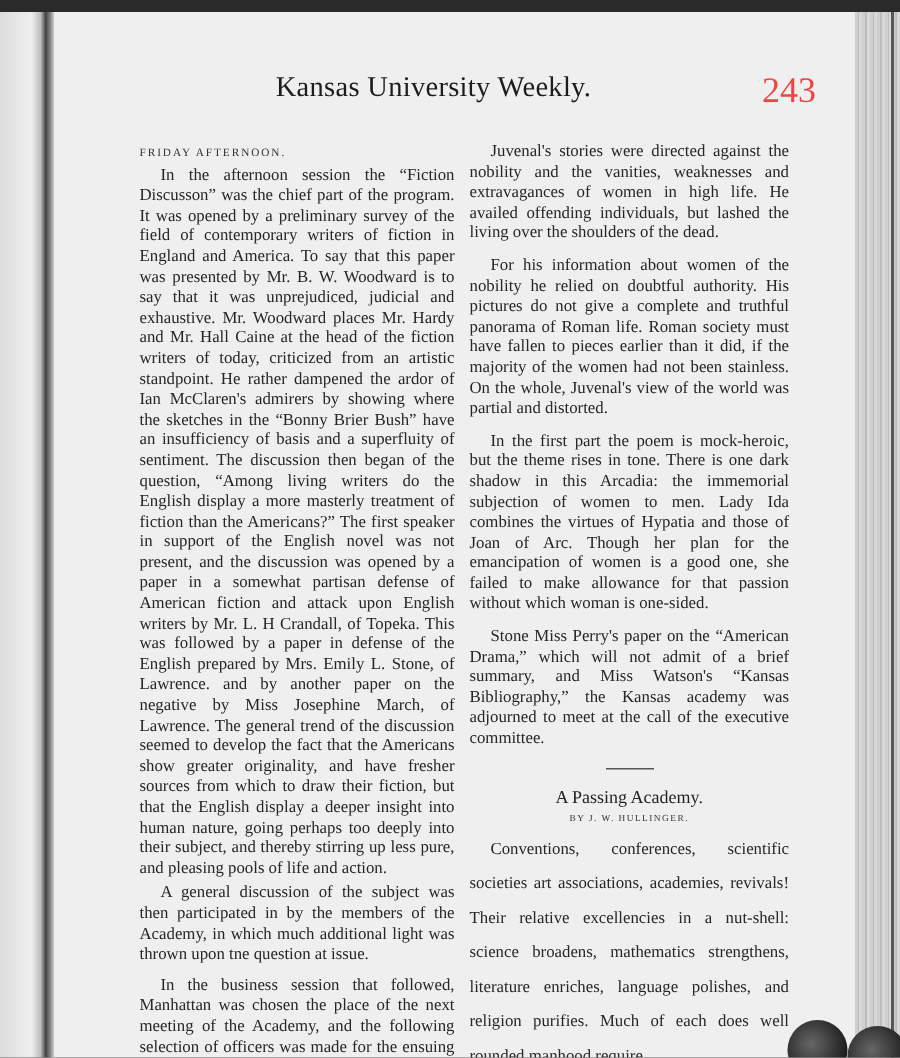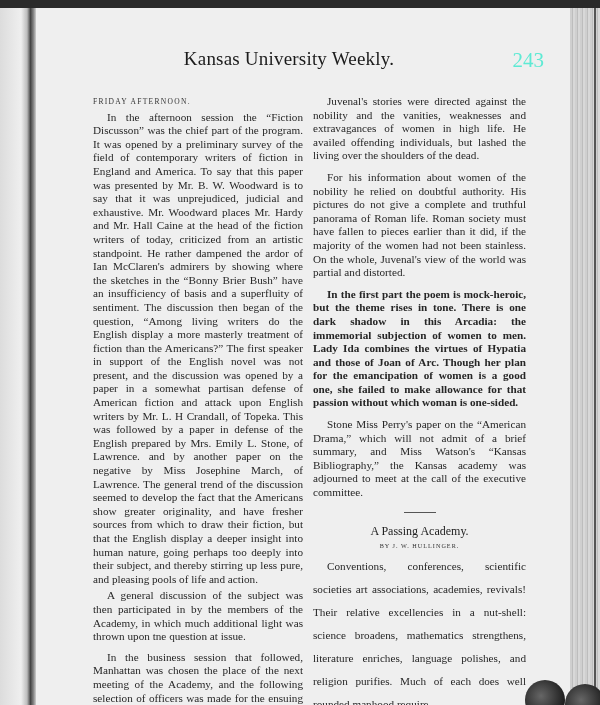--- a/index.html
+++ b/index.html
@@ -32,21 +32,21 @@
     background:radial-gradient(circle at 40% 40%,#666,#1e1e1e 70%);
   }
   .header {
     position:absolute; left:34px; top:48px; width:510px; height:30px;
   }
   .title {
     position:absolute; left:0; right:0; top:0; text-align:center;
     font-size:19px; color:#1c1c1c; letter-spacing:0.2px;
   }
   .page-number {
-    position:absolute; right:0; top:0; font-size:21px; color:#5eead4;
+    position:absolute; right:0; top:0; font-size:24px; color:#ef4444;
   }
   .col {
     position:absolute; top:95px; color:#262626;
     font-size:11.2px; line-height:13.6px; text-align:justify;
   }
   .col-left { left:93px; width:210px; }
   .col-right { left:313px; width:213px; }
   .col p { margin:0; text-indent:14px; }
   .col p + p { margin-top:3px; }
   .small-caps-head {
@@ -82,20 +82,20 @@
   <div class="small-caps-head">FRIDAY AFTERNOON.</div>
   <p>In the afternoon session the “Fiction Discusson” was the chief part of the program. It was opened by a preliminary survey of the field of contemporary writers of fiction in England and America. To say that this paper was presented by Mr. B. W. Woodward is to say that it was unprejudiced, judicial and exhaustive. Mr. Woodward places Mr. Hardy and Mr. Hall Caine at the head of the fiction writers of today, criticized from an artistic standpoint. He rather dampened the ardor of Ian McClaren's admirers by showing where the sketches in the “Bonny Brier Bush” have an insufficiency of basis and a superfluity of sentiment. The discussion then began of the question, “Among living writers do the English display a more masterly treatment of fiction than the Americans?” The first speaker in support of the English novel was not present, and the discussion was opened by a paper in a somewhat partisan defense of American fiction and attack upon English writers by Mr. L. H Crandall, of Topeka. This was followed by a paper in defense of the English prepared by Mrs. Emily L. Stone, of Lawrence. and by another paper on the negative by Miss Josephine March, of Lawrence. The general trend of the discussion seemed to develop the fact that the Americans show greater originality, and have fresher sources from which to draw their fiction, but that the English display a deeper insight into human nature, going perhaps too deeply into their subject, and thereby stirring up less pure, and pleasing pools of life and action.</p>
   <p>A general discussion of the subject was then participated in by the members of the Academy, in which much additional light was thrown upon tne question at issue.</p>
   <p style="margin-top:7px;">In the business session that followed, Manhattan was chosen the place of the next meeting of the Academy, and the following selection of officers was made for the ensuing year: President, Dr. W. H. Carruth; Vice-Pres., Miss Bertha Lovewell, Topeka; Secretary, Miss Meddie O. Hamilton, Winfield; Treasurer, Hon. B. W. Woodward; Executive Committee, Prof. O. E. Olin, of Manhattan, Messrs. L. H. Perkins of Lawrence and H. S. Roberts, of Manhattan.</p>
 
 </div>
 
 <div class="col col-right">
   <p>Juvenal's stories were directed against the nobility and the vanities, weaknesses and extravagances of women in high life. He availed offending individuals, but lashed the living over the shoulders of the dead.</p>
   <p style="margin-top:8px;">For his information about women of the nobility he relied on doubtful authority. His pictures do not give a complete and truthful panorama of Roman life. Roman society must have fallen to pieces earlier than it did, if the majority of the women had not been stainless. On the whole, Juvenal's view of the world was partial and distorted.</p>
-  <p style="margin-top:8px;font-weight:bold;">In the first part the poem is mock-heroic, but the theme rises in tone. There is one dark shadow in this Arcadia: the immemorial subjection of women to men. Lady Ida combines the virtues of Hypatia and those of Joan of Arc. Though her plan for the emancipation of women is a good one, she failed to make allowance for that passion without which woman is one-sided.</p>
+  <p style="margin-top:8px;">In the first part the poem is mock-heroic, but the theme rises in tone. There is one dark shadow in this Arcadia: the immemorial subjection of women to men. Lady Ida combines the virtues of Hypatia and those of Joan of Arc. Though her plan for the emancipation of women is a good one, she failed to make allowance for that passion without which woman is one-sided.</p>
   <p style="margin-top:8px;">Stone Miss Perry's paper on the “American Drama,” which will not admit of a brief summary, and Miss Watson's “Kansas Bibliography,” the Kansas academy was adjourned to meet at the call of the executive committee.</p>
   <div class="rule"></div>
   <div class="article-title">A Passing Academy.</div>
   <div class="byline">BY J. W. HULLINGER.</div>
   <p style="line-height:23px;">Conventions, conferences, scientific societies art associations, academies, revivals! Their relative excellencies in a nut-shell: science broadens, mathematics strengthens, literature enriches, language polishes, and religion purifies. Much of each does well rounded manhood require.</p>
 
 </div>
 
 </body></html>

